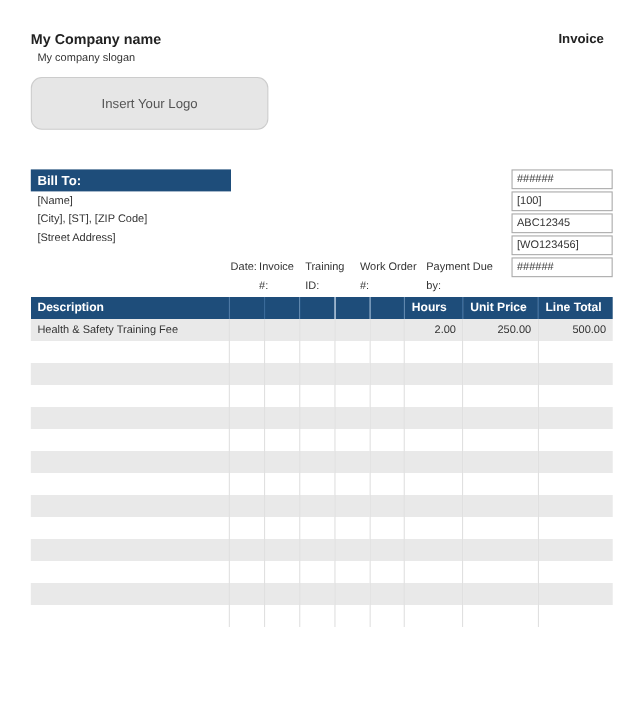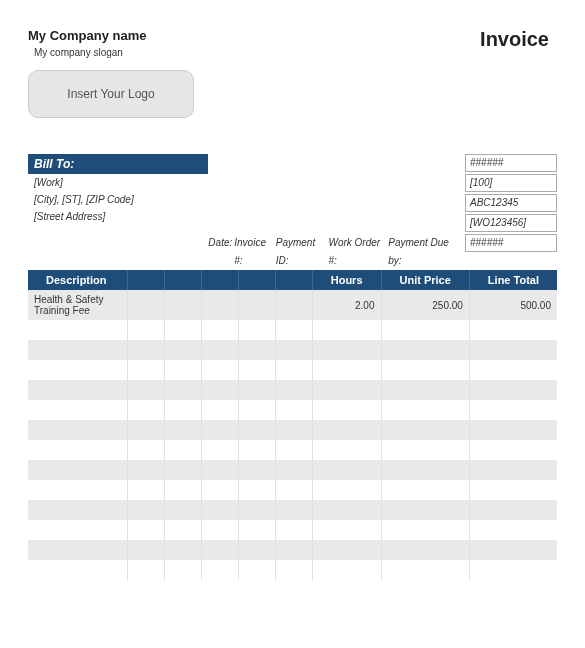--- a/index.html
+++ b/index.html
@@ -19,43 +19,42 @@
     font-weight: bold;
     color: #222;
   }
   .company-slogan {
     font-size: 10px;
     color: #333;
     margin-top: 4px;
     margin-left: 6px;
   }
   .invoice-title {
-    font-size: 20px;
+    font-size: 12px;
     font-weight: bold;
     color: #222;
     margin-right: 8px;
   }
   .logo-box {
     margin-top: 12px;
-    width: 166px;
+    width: 216px;
     height: 48px;
     background: #e6e6e6;
     border: 1px solid #ccc;
     border-radius: 10px;
     display: flex;
     align-items: center;
     justify-content: center;
     font-size: 12px;
     color: #555;
   }
   .mid-row {
     display: flex;
     justify-content: space-between;
     margin-top: 36px;
-    font-style: italic;
   }
   .bill-to {
     width: 190px;
   }
   .bill-to-header {
     background: #1e4d7a;
     color: #fff;
     font-weight: bold;
     font-size: 12px;
     padding: 3px 6px;
@@ -98,21 +97,21 @@
     margin-top: 18px;
     width: 100%;
     border-collapse: collapse;
   }
   .items thead th {
     background: #1e4d7a;
     color: #fff;
     font-size: 11px;
     font-weight: bold;
     text-align: left;
-    padding: 4px 18px;
+    padding: 4px 6px;
     border-right: 1px solid #3a6a99;
     white-space: nowrap;
     overflow: hidden;
   }
   .items thead th:last-child { border-right: none; }
   .items tbody td {
     font-size: 10px;
     color: #333;
     padding: 4px 6px;
     border-right: 1px solid #e0e0e0;
@@ -136,30 +135,30 @@
     <div class="company-slogan">My company slogan</div>
   </div>
   <div class="invoice-title">Invoice</div>
 </div>
 
 <div class="logo-box">Insert Your Logo</div>
 
 <div class="mid-row">
   <div class="bill-to">
     <div class="bill-to-header">Bill To:</div>
-    <div class="bill-line">[Work]</div>
+    <div class="bill-line">[Name]</div>
     <div class="bill-line">[City], [ST], [ZIP Code]</div>
     <div class="bill-line">[Street Address]</div>
   </div>
 
   <div class="meta">
     <div class="meta-labels">
       <div>Date:</div>
       <div>Invoice #:</div>
-      <div>Payment ID:</div>
+      <div>Training ID:</div>
       <div>Work Order #:</div>
       <div>Payment Due by:</div>
     </div>
     <div class="meta-values">
       <div class="meta-value">######</div>
       <div class="meta-value">[100]</div>
       <div class="meta-value">ABC12345</div>
       <div class="meta-value">[WO123456]</div>
       <div class="meta-value">######</div>
     </div>

